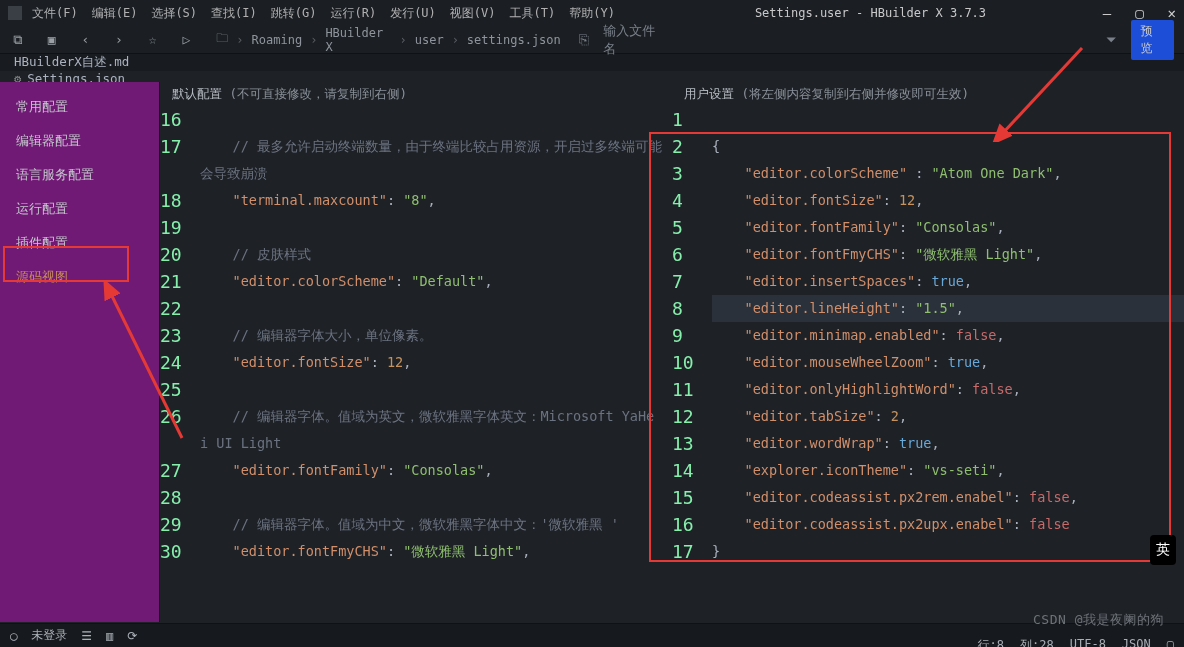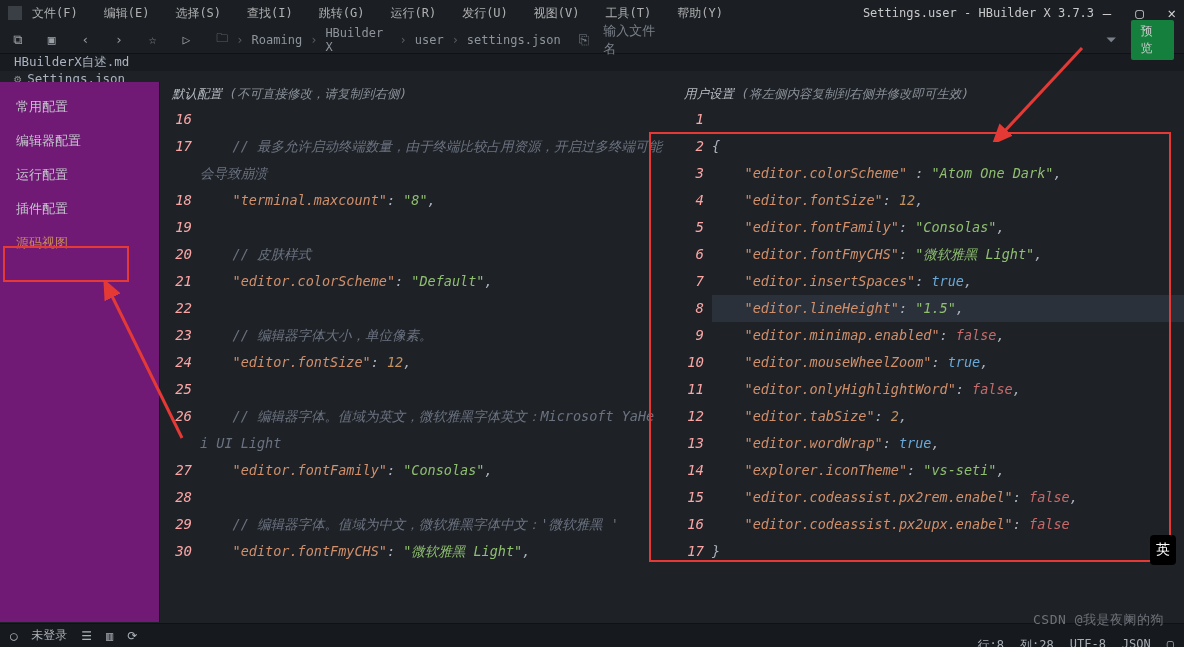--- a/index.html
+++ b/index.html
@@ -8,53 +8,53 @@
   background: #1e2227; color: #abb2bf;
   font-family: "Microsoft YaHei", Consolas, monospace;
   font-size: 13px; overflow: hidden; position: relative;
 }
 
 .title-bar {
   height: 26px; background: #1b1f24; display: flex; align-items: center;
   font-size: 12px; color: #b0b0b0; padding: 0 8px;
 }
 .title-app-icon { width: 14px; height: 14px; background: #3a3f46; margin-right: 10px; }
-.menu { display: flex; gap: 26px; }
+.menu { display: flex; gap: 14px; }
 .menu span { cursor: default; }
 .title-text { margin-left: 140px; color: #c8c8c8; }
 .window-controls { margin-left: auto; display: flex; gap: 24px; color: #d0d0d0; font-size: 14px; }
 
 .tool-bar {
   height: 28px; background: #1b1f24; border-bottom: 1px solid #111;
   display: flex; align-items: center; padding: 0 10px; gap: 18px; color: #9aa0a6;
 }
 .tool-icon { width: 16px; height: 16px; display: inline-flex; align-items: center; justify-content: center; }
 .breadcrumb { display: flex; align-items: center; gap: 8px; color: #8e949b; font-size: 12px; margin-left: 4px; }
 .breadcrumb .sep { color: #5a5f66; }
 .search-area { margin-left: auto; display: flex; align-items: center; gap: 14px; color: #7a8089; }
-.preview-btn { background: #15803d; color: #c9c9c9; padding: 3px 10px; border-radius: 2px; font-size: 12px; }
+.preview-btn { background: #1d4ed8; color: #c9c9c9; padding: 3px 10px; border-radius: 2px; font-size: 12px; }
 
 .tabs-bar { height: 28px; display: flex; background: #181c21; border-bottom: 1px solid #111; flex-direction: column; }
 .tab { padding: 0 14px; display: flex; align-items: center; gap: 6px; font-size: 12.5px; color: #abb2bf; cursor: default; }
 .tab.active { background: #1e2227; }
 .gear-icon { color: #888; font-size: 12px; }
 
 .main { display: flex; height: 540px; }
 .sidebar { width: 160px; background: #701a75; border-right: 1px solid #14171b; padding-top: 8px; }
 .sidebar .item { padding: 8px 16px; font-size: 13px; color: #c3c7cc; cursor: default; }
 .sidebar .item.active { color: #c98b5f; }
 .red-box { position: absolute; border: 2px solid #e53935; pointer-events: none; }
 .red-box.sidebar-box { left: 3px; top: 246px; width: 126px; height: 36px; }
 .red-box.right-box { left: 649px; top: 132px; width: 522px; height: 430px; }
 
-.panes { display: flex; flex: 1; font-style: italic; }
+.panes { display: flex; flex: 1; }
 .pane { flex: 1; display: flex; flex-direction: column; min-width: 0; }
 .pane-header { height: 24px; padding: 4px 12px; color: #b6bbc2; font-size: 12.5px; }
 .pane-header .hint { color: #8a9099; }
-.gutter { width: 40px; text-align: right; color: #fca5a5; font-size: 14px; padding-right: 8px; user-select: none; }
+.gutter { width: 40px; color: #86efac; font-size: 18px; padding-right: 8px; user-select: none; }
 .editor { display: flex; flex: 1; overflow: hidden; }
 .lines-col { display: flex; flex-direction: column; }
 .line-row { display: flex; align-items: flex-start; min-height: 27px; line-height: 27px; }
 .code { flex: 1; font-family: Consolas, monospace; font-size: 13.5px; white-space: pre-wrap; word-break: break-all; padding-right: 10px; }
 .line-row.hl .code { background: #2b313a; }
 .c-comment { color: #6b7280; }
 .c-key { color: #d18f6b; }
 .c-str { color: #8fbf6f; }
 .c-num { color: #c7925b; }
 .c-bool-t { color: #6aa8d8; }
@@ -132,20 +132,21 @@
     <div class="tab active">
       <span class="gear-icon">⚙</span>
       <span>Settings.json</span>
     </div>
   </div>
 
 <div class="main">
   <div class="sidebar" id="sidebar">
       <div class="item">常用配置</div>
       <div class="item">编辑器配置</div>
+      <div class="item">语言服务配置</div>
       <div class="item">运行配置</div>
       <div class="item">插件配置</div>
       <div class="item active">源码视图</div>
     </div>
 
   <div class="panes">
 
     <div class="pane">
       <div class="pane-header">
         <span>默认配置</span>&nbsp;<span class="hint">(不可直接修改，请复制到右侧)</span>

